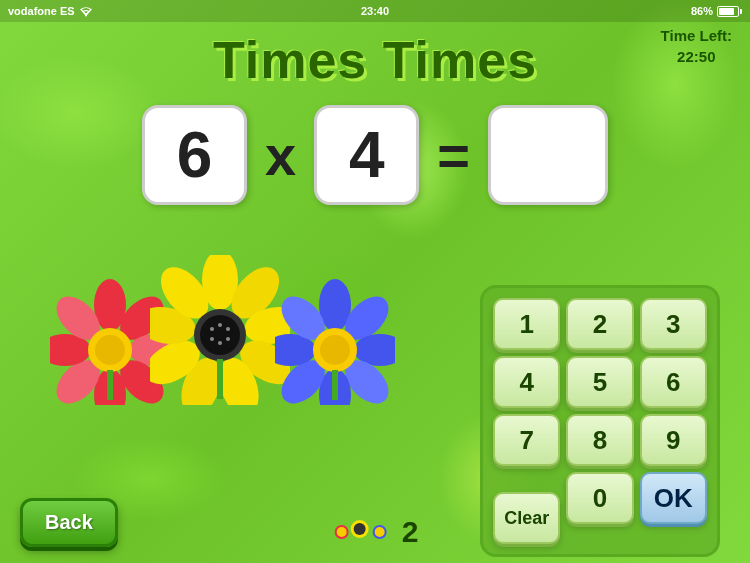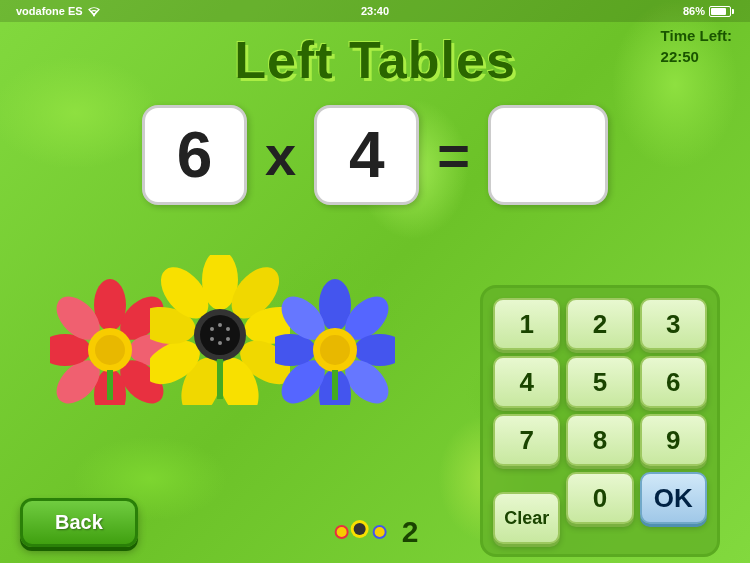--- a/index.html
+++ b/index.html
@@ -34,21 +34,21 @@
     .status-bar {
       position: absolute;
       top: 0;
       left: 0;
       right: 0;
       height: 22px;
       background: rgba(0,0,0,0.15);
       display: flex;
       align-items: center;
       justify-content: space-between;
-      padding: 0 16px;
+      padding: 0 8px;
       z-index: 10;
       font-size: 11px;
       color: white;
       font-weight: bold;
       gap: 43px;
     }
     .status-left { display: flex; align-items: center; gap: 4px; }
     .status-center { position: absolute; left: 50%; transform: translateX(-50%); }
     .status-right { display: flex; align-items: center; gap: 4px; margin-left: auto; }
 
@@ -70,20 +70,21 @@
       font-family: 'Arial Black', Arial, sans-serif;
       letter-spacing: 1px;
     }
 
     
     .time-left {
       position: absolute;
       top: 25px;
       right: 18px;
       z-index: 10;
+      text-align: center;
       color: #1a5500;
       font-weight: bold;
       font-size: 15px;
       line-height: 1.4;
     }
 
     
     .equation {
       position: absolute;
       top: 105px;
@@ -183,21 +184,21 @@
 
     
     .back-btn {
       position: absolute;
       bottom: 16px;
       left: 20px;
       z-index: 10;
       background: linear-gradient(180deg, #70cc40 0%, #40a010 100%);
       border: 3px solid #2a8008;
       border-radius: 12px;
-      padding: 10px 32px;
+      padding: 10px 22px;
       font-size: 20px;
       font-weight: bold;
       color: white;
       cursor: pointer;
       box-shadow: 0 4px 0 #1a6000, 0 5px 8px rgba(0,0,0,0.3);
       font-family: 'Arial Black', Arial, sans-serif;
       text-shadow: 1px 1px 2px rgba(0,0,0,0.4);
     }
 
     
@@ -272,21 +273,21 @@
     <div class="battery">
       <div class="battery-body">
         <div class="battery-fill"></div>
       </div>
       <div class="battery-tip"></div>
     </div>
   </div>
 </div>
 
 <div class="title">
-  <h1>Left Tables</h1>
+  <h1>Times Times</h1>
 </div>
 
 <div class="time-left">
   <div>Time Left:</div>
   <div>22:50</div>
 </div>
 
 <div class="equation">
   <div class="eq-box">6</div>
   <span class="eq-symbol">x</span>

